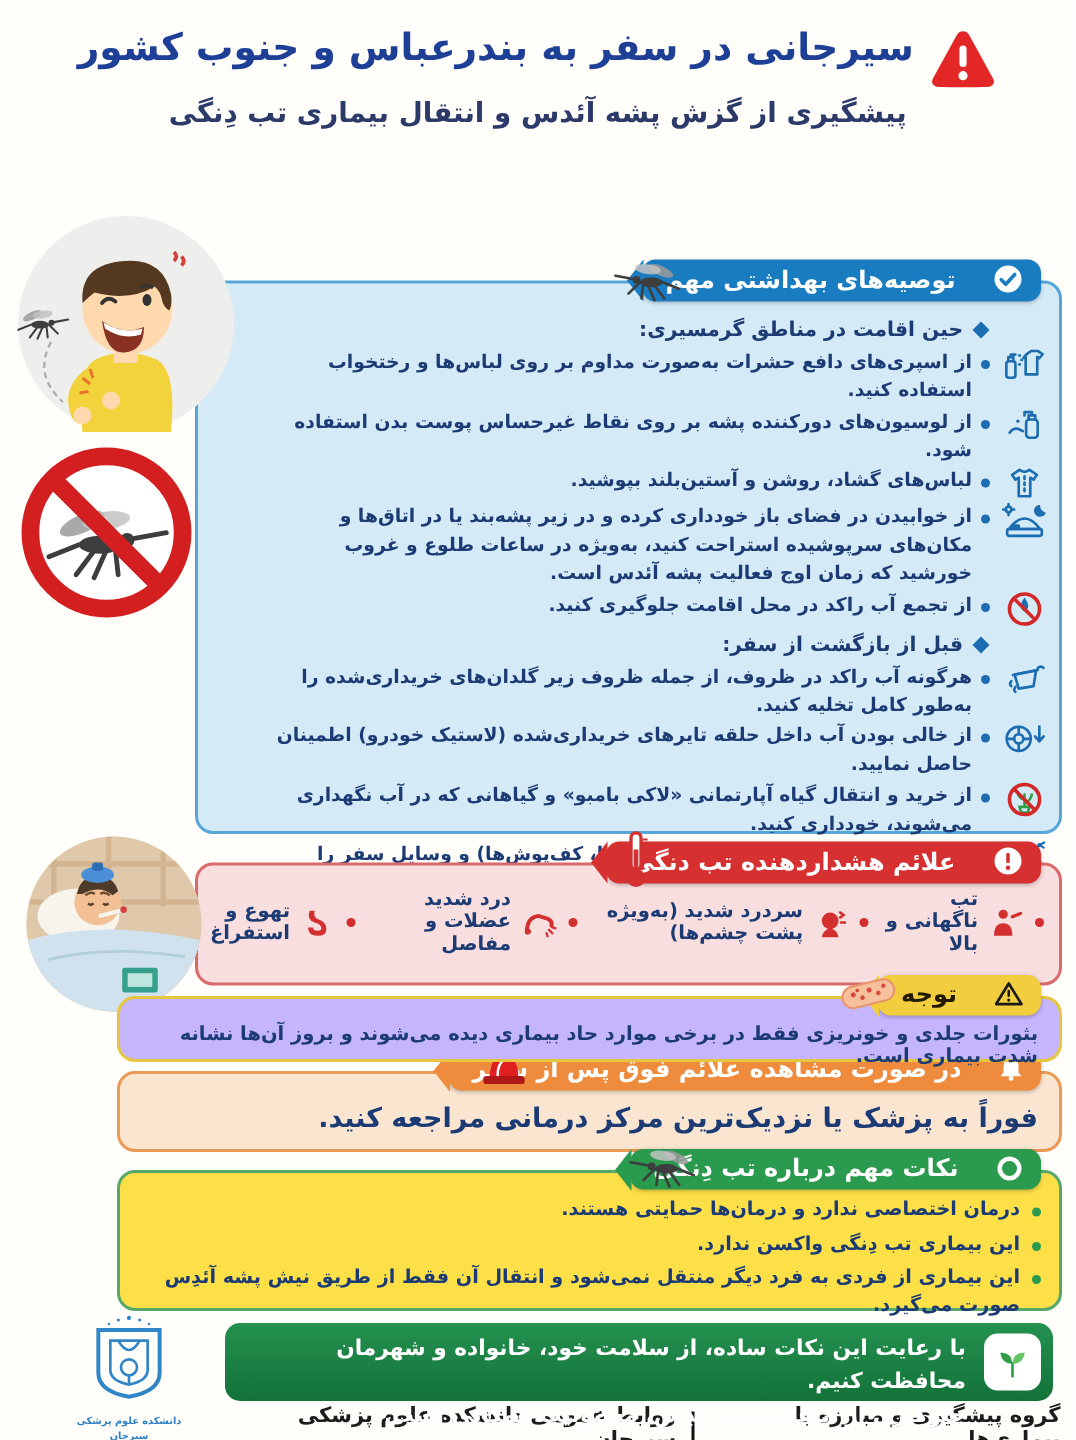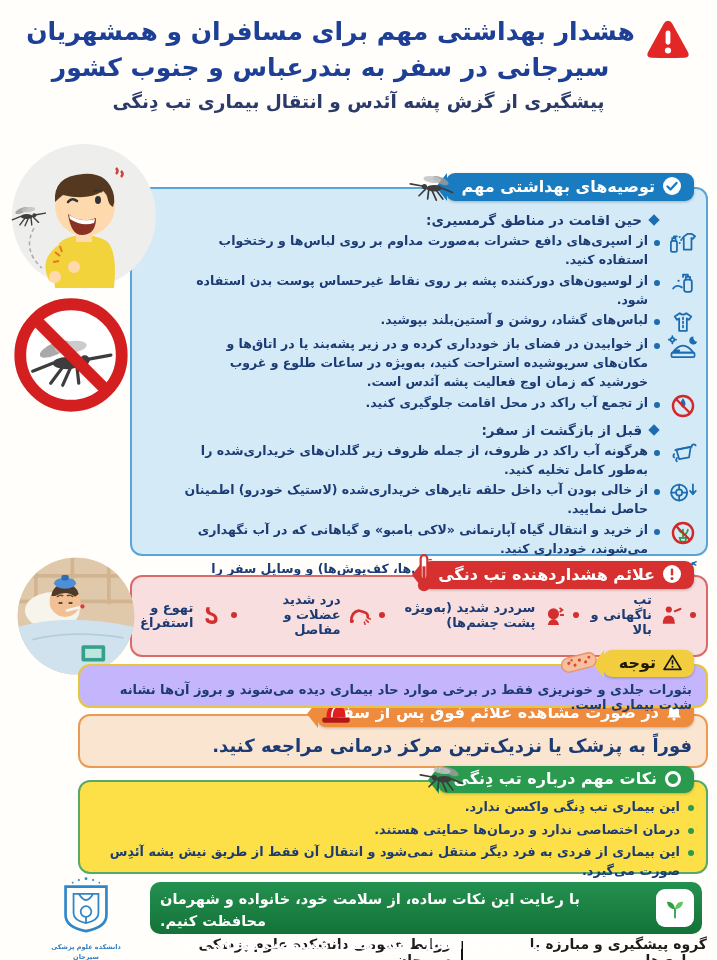--- a/index.html
+++ b/index.html
@@ -10,21 +10,21 @@
   .title-row{display:flex;justify-content:center;align-items:flex-start;gap:10px;}
   .titles{font-size:25px;font-weight:bold;color:#1e3f96;line-height:1.44;}
   .subtitle{margin-top:5px;font-size:18.5px;font-weight:bold;color:#2c3a6a;}
   
   .box{position:absolute;border-radius:12px;box-sizing:border-box;}
   .box-blue{left:130px;right:9px;top:187px;height:369px;background:#d4eaf7;border:2px solid #58a6d8;z-index:2;}
   .box-red{left:130px;right:9px;top:575px;height:82px;background:#f8dede;border:2px solid #da6a6a;z-index:2;}
   .box-yellow{left:78px;right:9px;top:664px;height:44px;background:#c4b5fd;border:2px solid #e5c63e;z-index:6;}
   .box-orange{left:78px;right:9px;top:714px;height:54px;background:#fae5d1;border:2px solid #ea9a55;z-index:2;}
   .box-green{left:78px;right:9px;top:780px;height:94px;background:#fde047;border:2px solid #57a86b;z-index:2;}
-  .pill{position:absolute;top:-16px;right:12px;display:flex;align-items:center;gap:7px;
+  .pill{position:absolute;top:-16px;right:12px;display:flex;align-items:center;gap:25px;
         padding:3px 12px 5px 16px;border-radius:9px;color:#fff;font-weight:bold;font-size:16px;
         background:var(--pillc);box-shadow:0 1px 3px rgba(0,0,0,.25);white-space:nowrap;}
   .pill::before{content:"";position:absolute;left:-10px;top:50%;transform:translateY(-50%);
         border-top:14px solid transparent;border-bottom:14px solid transparent;border-right:11px solid var(--pillc);}
   .pill-dark{color:#221a00;}
   .pill-deco{position:absolute;z-index:3;}
   
   .advice-list{padding:21px 6px 4px 8px;display:flex;flex-direction:column;gap:2px;margin-left:40px;}
   .row{display:flex;align-items:flex-start;gap:6px;}
   .row .ic{width:34px;display:flex;justify-content:center;flex-shrink:0;margin-top:0;}
@@ -54,21 +54,21 @@
   .fig{position:absolute;z-index:4;}
   .fig-boy{left:8px;top:140px;}
   .fig-nomosq{left:12px;top:296px;}
   .fig-sick{left:14px;top:554px;z-index:4;}
   .fig-logo{left:30px;top:876px;width:112px;display:flex;flex-direction:column;align-items:center;z-index:2;}
   .logo-cap{font-size:6.5px;font-weight:bold;color:#2f80c2;text-align:center;line-height:1.6;margin-top:2px;}
   
   .foot-msg{position:absolute;left:150px;width:552px;top:882px;height:52px;border-radius:10px;
             background:linear-gradient(180deg,#249150,#137238);z-index:2;}
   .foot-msg .txt{padding:6px 58px 6px 10px;color:#fff;font-weight:bold;font-size:14.5px;
-            text-align:left;line-height:1.55;}
+            text-align:right;line-height:1.55;}
   .seed-box{position:absolute;left:auto;right:8px;top:7px;width:38px;height:38px;background:#fff;
             border-radius:9px;display:flex;align-items:center;justify-content:center;}
   .credit{position:absolute;left:150px;right:10px;top:936px;display:flex;justify-content:center;
           align-items:center;gap:10px;font-size:14px;font-weight:bold;color:#1c1c1c;}
   .vline{width:2px;height:22px;background:#111;}
 </style>
 </head>
 <body>
 
 <div class="poster">
@@ -98,21 +98,20 @@
   </svg>
 
   <header class="hdr">
     <div class="title-row">
       <svg width="46" height="42" viewBox="0 0 48 44" style="margin-top:4px">
         <path d="M24 3 Q27 3 28.5 6 L45 36 Q47 40 43 41.5 Q41.5 42 24 42 Q6.5 42 5 41.5 Q1 40 3 36 L19.5 6 Q21 3 24 3z" fill="#e32626"></path>
         <rect x="21.5" y="13" width="5" height="15" rx="2.5" fill="#fff"></rect>
           <circle cx="24" cy="34" r="3.2" fill="#fff"></circle>
       </svg>
       <div class="titles">
-        <div>هشدار بهداشتی مهم برای مسافران و همشهریان</div>
         <div>سیرجانی در سفر به بندرعباس و جنوب کشور</div>
       </div>
     </div>
     <div class="subtitle">پیشگیری از گزش پشه آئدس و انتقال بیماری تب دِنگی</div>
   </header>
 
   <figure class="fig fig-boy" style="margin:0">
     <svg width="150" height="150" viewBox="0 0 150 150">
       <circle cx="76" cy="76" r="72" fill="#eeeeec"></circle>
       <path d="M26 88 q-12 22 8 40" stroke="#aaa" stroke-width="1.5" fill="none" stroke-dasharray="4 3"></path>
@@ -475,25 +474,25 @@
       </svg>
     <div class="pill">
       <svg width="18" height="18" viewBox="0 0 18 18">
         <circle cx="9" cy="9" r="6.5" fill="none" stroke="#fff" stroke-width="3"></circle>
       </svg>
       <span>نکات مهم درباره تب دِنگی</span>
     </div>
     <div class="facts-list">
       <div class="frow">
         <span class="dot"></span>
+        <span class="tx">درمان اختصاصی ندارد و درمان‌ها حمایتی هستند.</span>
+      </div>
+      <div class="frow">
+        <span class="dot"></span>
         <span class="tx">این بیماری تب دِنگی واکسن ندارد.</span>
-      </div>
-      <div class="frow">
-        <span class="dot"></span>
-        <span class="tx">درمان اختصاصی ندارد و درمان‌ها حمایتی هستند.</span>
       </div>
       <div class="frow">
         <span class="dot"></span>
         <span class="tx">این بیماری از فردی به فرد دیگر منتقل نمی‌شود و انتقال آن فقط از طریق نیش پشه آئدِس صورت می‌گیرد.</span>
       </div>
     </div>
   </section>
 
   <figure class="fig fig-logo" style="margin:0">
     <svg width="66" height="64" viewBox="0 0 70 72">

